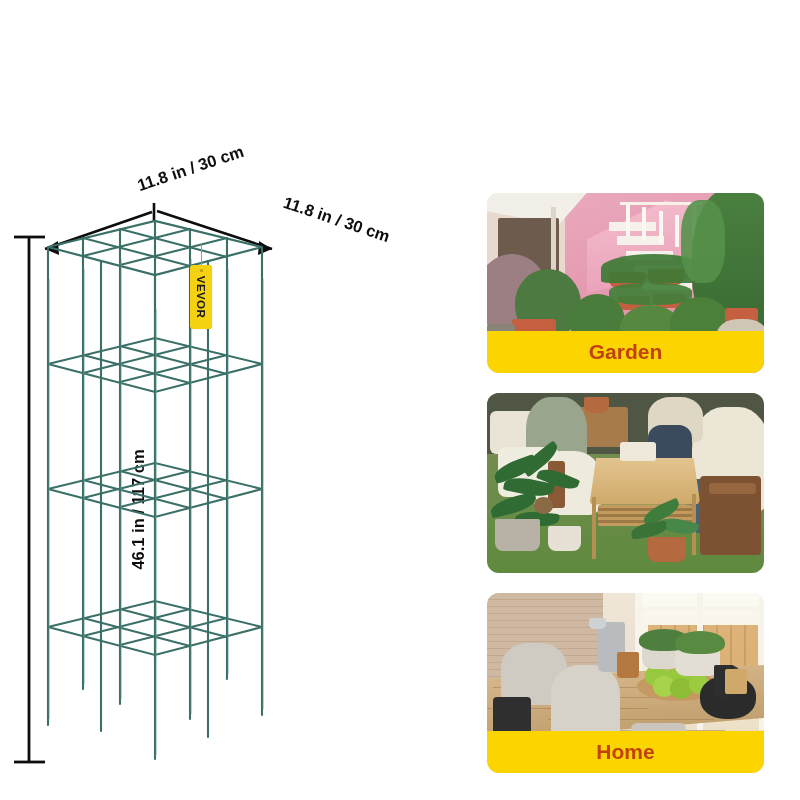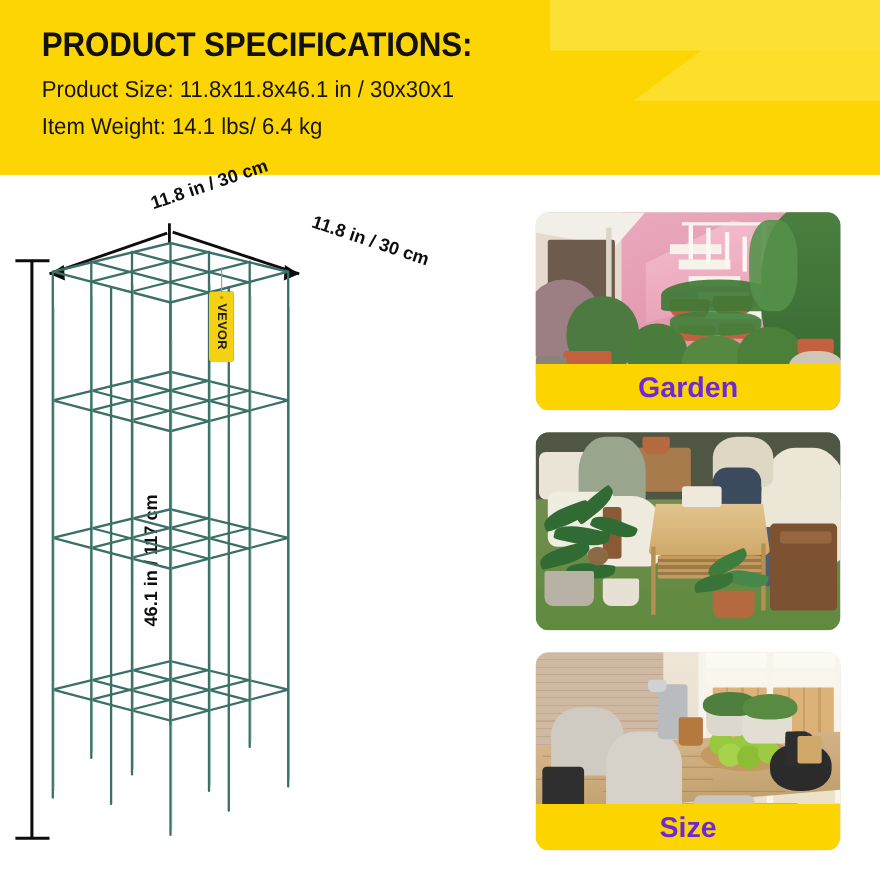--- a/index.html
+++ b/index.html
@@ -84,21 +84,21 @@
     position: relative; width: 277px; height: 180px;
     border-radius: 12px; overflow: hidden; margin-bottom: 20px;
     background: #ddd;
   }
   .card-photo { position: absolute; left: 0; top: 0; width: 277px; height: 180px; overflow: hidden; }
   .card-label {
     position: absolute; left: 0; bottom: 0; width: 277px; height: 42px;
     background: #FCD400; display: flex; align-items: center; justify-content: center;
     border-bottom-left-radius: 12px; border-bottom-right-radius: 12px;
   }
-  .card-label span { font-size: 26px; font-weight: 800; color: #6d28d9; }
+  .card-label span { font-size: 21px; font-weight: 800; color: #c2410c; }
 
   
   .g-sky { position:absolute; inset:0; background:#e8d9cf; }
   .g-wall { position:absolute; left:28%; top:0; width:72%; height:100%; background:linear-gradient(160deg,#eaa9bd 0%,#e294ad 60%,#d98aa4 100%); }
   .g-porch { position:absolute; left:0; top:0; width:36%; height:34%; background:#f2efe9;
              clip-path: polygon(0 0, 100% 0, 72% 52%, 0 30%); }
   .g-porchdark { position:absolute; left:4%; top:14%; width:22%; height:48%; background:#6d5b4e; border-radius:2px; }
   .g-stair { position:absolute; background:#f6f1ea; }
   .g-rail { position:absolute; background:#fbf7f1; width:4px; }
   .g-diag { position:absolute; left:36%; top:4%; width:46%; height:52%;
@@ -141,27 +141,20 @@
   .h-apple { position:absolute; background:#96c93d; border-radius:50%; }
   .h-succ { position:absolute; background:#4f7f3e; border-radius:50%; }
   .h-planter { position:absolute; background:#ddd8cd; border-radius:4px 4px 10px 10px; }
   .h-kettle { position:absolute; background:#2b2b2b; border-radius:45%; }
 </style>
 </head>
 <body>
 
 <div id="page">
 
-  <div id="header">
-    <div id="header-sheen2"></div>
-    <div id="header-sheen"></div>
-    <div id="spec-title">PRODUCT SPECIFICATIONS:</div>
-    <div class="spec-line" id="spec-line-0">Product Size: 11.8x11.8x46.1 in / 30x30x1</div>
-    <div class="spec-line" id="spec-line-1">Item Weight: 14.1 lbs/ 6.4 kg</div>
-  </div>
 
   <div id="diagram-wrap">
 
     <div class="dimlabel" id="dim-top-left">11.8 in / 30 cm</div>
     <div class="dimlabel" id="dim-top-right">11.8 in / 30 cm</div>
     <div class="dimlabel" id="dim-vert">46.1 in / 117 cm</div>
 
     <svg width="470" height="641" viewBox="0 0 470 641" style="position:absolute;left:0;top:159px">
       <defs>
         <g id="nothing"></g>
@@ -385,18 +378,18 @@
         <div class="h-succ" style="left:55%;top:20%;width:18%;height:12%;border-radius:50% 50% 40% 40%;"></div>
         <div class="h-succ" style="left:68%;top:21%;width:18%;height:13%;background:#588a42;border-radius:50% 50% 40% 40%;"></div>
 
         <div class="h-kettle" style="right:3%;top:46%;width:20%;height:24%;"></div>
         <div class="h-kettle" style="right:9%;top:40%;width:9%;height:8%;background:#3a3a3a;border-radius:40% 40% 0 0;"></div>
 
         <div class="h-jug" style="left:82%;top:40%;width:7%;height:18%;background:#2e2e2e;border-radius:2px;"></div>
         <div class="h-jug" style="left:86%;top:42%;width:8%;height:14%;background:#cfa86a;border-radius:2px;"></div>
       </div>
       <div class="card-label">
-        <span>Size</span>
+        <span>Home</span>
       </div>
     </div>
 
   </div>
 </div>
 
 </body></html>

